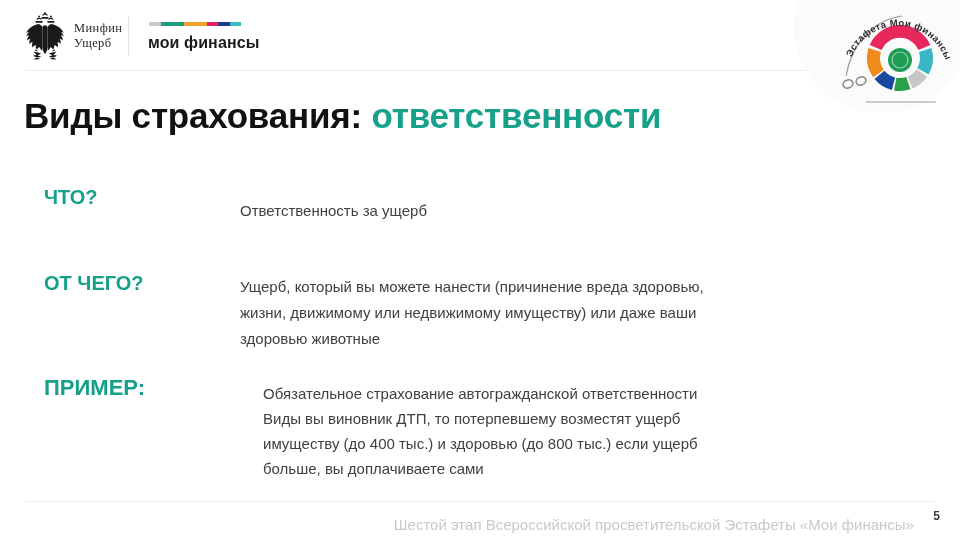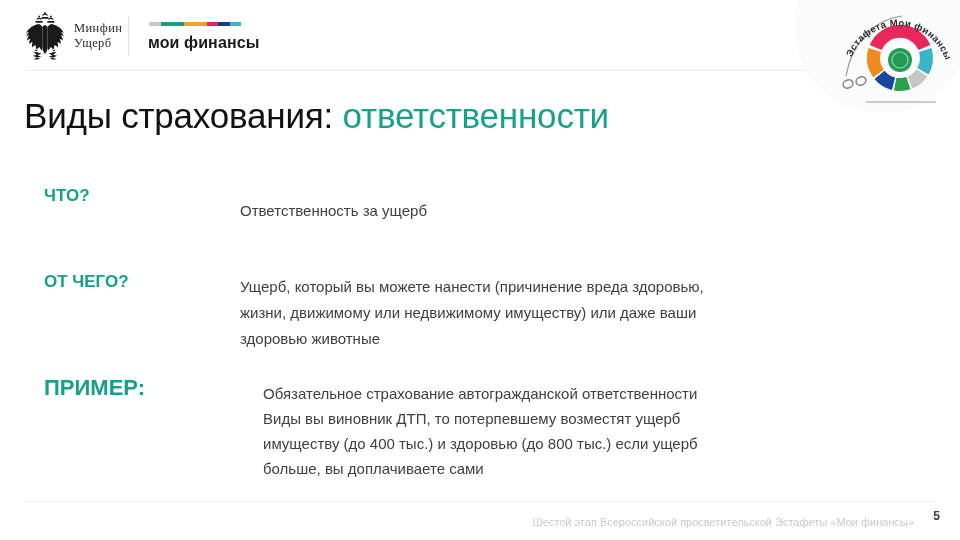--- a/index.html
+++ b/index.html
@@ -113,38 +113,38 @@
     width: 116px;
     height: 108px;
   }
 
   
   .title {
     position: absolute;
     left: 24px;
     top: 96px;
     font-size: 35px;
-    font-weight: normal;
+    font-weight: bold;
     color: #111111;
     letter-spacing: -0.2px;
     white-space: nowrap;
   }
   .title .accent { color: #17A08A; }
 
   
   .row { position: absolute; left: 0; width: 960px; }
   .row-what   { top: 186px; }
   .row-from   { top: 260px; }
   .row-sample { top: 367px; }
 
   .row-label {
     position: absolute;
     left: 44px;
     top: 0;
-    font-size: 17px;
+    font-size: 20px;
     font-weight: bold;
     color: #15A08A;
     white-space: nowrap;
   }
 
   .row-body {
     position: absolute;
     left: 240px;
     top: 14px;
     width: 700px;
@@ -166,21 +166,21 @@
     left: 25px;
     top: 501px;
     width: 910px;
     height: 1px;
     background: #ededed;
   }
   .footer-text {
     position: absolute;
     right: 46px;
     top: 516px;
-    font-size: 11px;
+    font-size: 15px;
     color: #c9c9c9;
     white-space: nowrap;
   }
   .footer-page {
     position: absolute;
     right: 20px;
     top: 509px;
     font-size: 12px;
     font-weight: bold;
     color: #3c3c3c;

